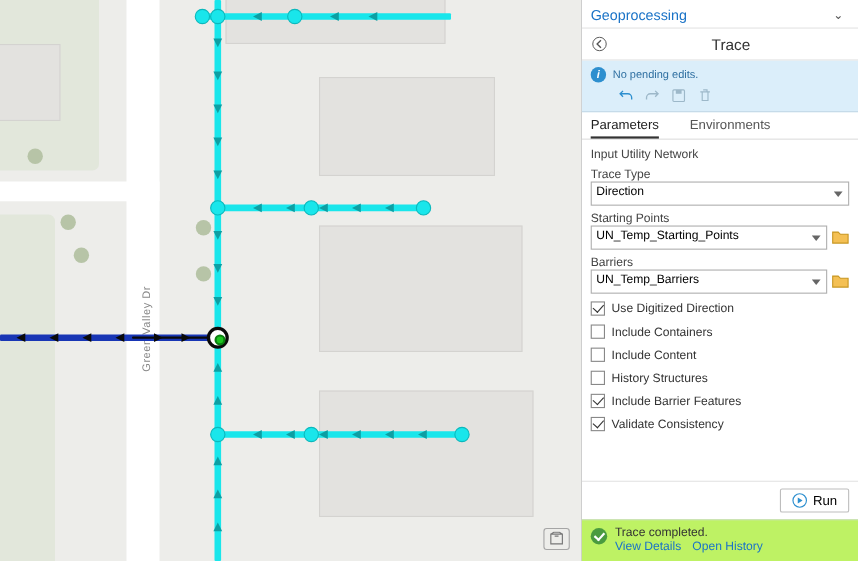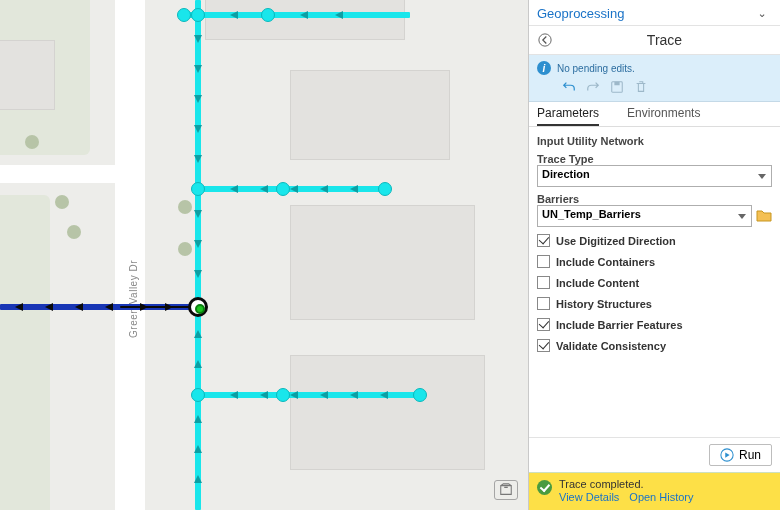--- a/index.html
+++ b/index.html
@@ -41,34 +41,34 @@
   .pending-bar { background: #dbeefa; padding: 6px 8px 4px 8px; border-bottom: 1px solid #c4d9e7; }
   .pending-row { display:flex; align-items:center; gap:6px; }
   .info-circle { width:14px; height:14px; border-radius:50%; background:#2d8fcf; color:#fff; display:flex; align-items:center; justify-content:center; font-size:10px; font-weight:bold; font-style: italic; }
   .pending-text { color:#2d6ea0; font-size:10px; }
   .pending-tools { display:flex; gap:4px; margin: 2px 0 0 22px; }
   .pending-tools .icon-btn { color:#2d8fcf; }
   .pending-tools .icon-btn.dim { color:#9db8c9; }
   .tabs { display:flex; padding: 4px 8px 0 8px; border-bottom: 1px solid #ddd; gap:28px; }
   .tab { font-size:12px; color:#555; padding-bottom:4px; cursor:pointer; }
   .tab.active { color:#222; border-bottom: 2px solid #333; font-weight:500; }
-  .params { padding: 8px 8px 4px 8px; display:flex; flex-direction:column; gap:6px; overflow-y:auto; flex:1;font-weight:bold; }
+  .params { padding: 8px 8px 4px 8px; display:flex; flex-direction:column; gap:6px; overflow-y:auto; flex:1; }
   .param-label { color:#444; font-size:11px; }
   .row { display:flex; gap:4px; align-items:center; }
   .sel { flex:1; height:22px; border:1px solid #aeaeae; background:#fff; padding:2px 18px 2px 4px; font-size:11px; position: relative; }
   .sel::after { content:""; position:absolute; right:5px; top:8px; border-left:4px solid transparent; border-right:4px solid transparent; border-top:5px solid #666; }
   .folder-icon svg { width:16px; height:14px; }
   .chk-row { display:flex; align-items:center; gap:6px; padding: 1px 0; }
   .chk { width:13px; height:13px; border:1px solid #888; background:#fff; display:flex; align-items:center; justify-content:center; }
   .chk.checked::after { content:""; width:5px; height:8px; border-right:1.8px solid #333; border-bottom:1.8px solid #333; transform: rotate(42deg) translate(-1px,-1px); }
   .chk-label { font-size:11px; color:#333; }
   .run-bar { padding: 6px 8px; border-top:1px solid #e3e3e3; display:flex; justify-content:flex-end; }
   .run-btn { display:flex; align-items:center; gap:5px; border:1px solid #bdbdbd; background:#fff; padding: 3px 10px; font-size:12px; border-radius:2px; cursor:pointer; }
   .run-btn svg { width:14px; height:14px; }
-  .status-bar { background:#fde047; border-top:1px solid #cde0c0; padding: 5px 8px 7px 8px; display:flex; gap:7px; align-items:flex-start; }
+  .status-bar { background:#bef264; border-top:1px solid #cde0c0; padding: 5px 8px 7px 8px; display:flex; gap:7px; align-items:flex-start; }
   .status-tick { width:15px; height:15px; border-radius:50%; background:#4a9b3f; display:flex; align-items:center; justify-content:center; margin-top:2px; }
   .status-tick::after { content:""; width:4px; height:7px; border-right:2px solid #fff; border-bottom:2px solid #fff; transform: rotate(42deg) translate(-0.5px,-0.5px); }
   .status-text { color:#333; font-size:11px; }
   .status-links { display:flex; gap:10px; margin-top:1px; }
   .status-links span { color:#1a73c7; font-size:11px; cursor:pointer; }
 </style>
 </head>
 <body>
 
 <div class="map-pane">
@@ -220,20 +220,29 @@
     </div>
 
 
     <div>
       <div class="param-label">Trace Type</div>
       <div class="row">
         <div class="sel">Direction</div>
       </div>
     </div>
 
+    <div>
+      <div class="param-label">Starting Points</div>
+      <div class="row">
+        <div class="sel">UN_Temp_Starting_Points</div>
+        <span class="folder-icon"><svg viewBox="0 0 16 14">
+              <path d="M1 3 h5 l2 2 h7 v8 h-14 z" fill="#f4c054" stroke="#c79621"></path>
+            </svg></span>
+      </div>
+    </div>
 
     <div>
       <div class="param-label">Barriers</div>
       <div class="row">
         <div class="sel">UN_Temp_Barriers</div>
         <span class="folder-icon"><svg viewBox="0 0 16 14">
               <path d="M1 3 h5 l2 2 h7 v8 h-14 z" fill="#f4c054" stroke="#c79621"></path>
             </svg></span>
       </div>
     </div>

